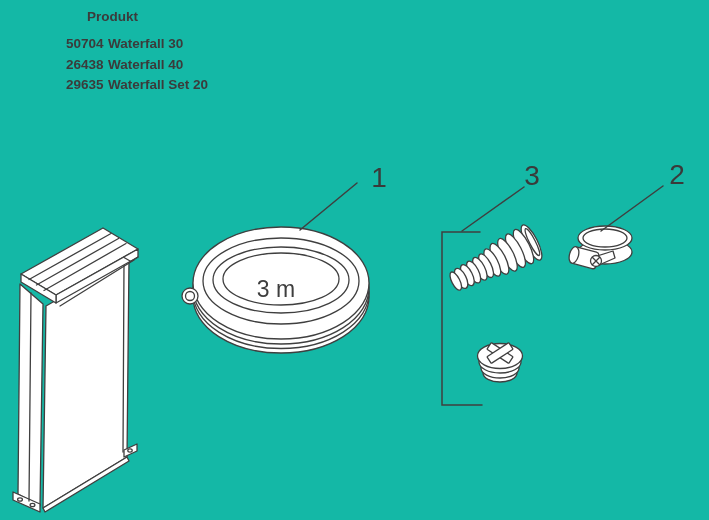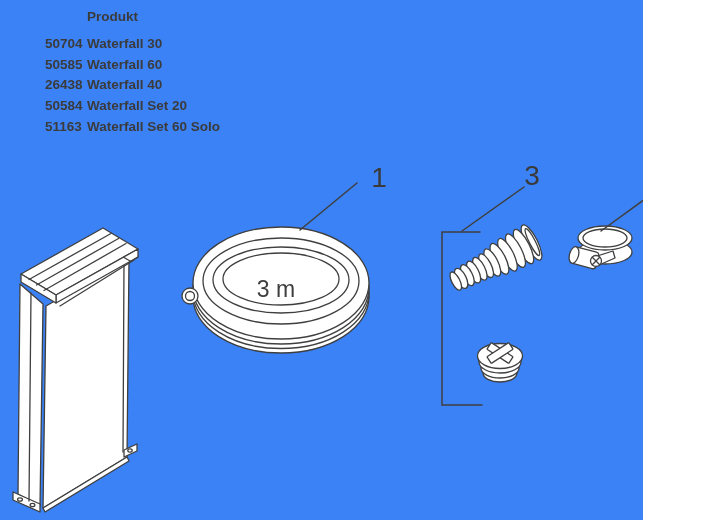--- a/index.html
+++ b/index.html
@@ -1,31 +1,31 @@
 <!DOCTYPE html>
 <html><head>
 <meta charset="utf-8">
 <style>
   html,body{margin:0;padding:0;background:#fff;}
   .page{
     position:relative;
-    width:643px;height:520px;
-    background:#3b82f6;
+    width:709px;height:520px;
+    background:#14b8a6;
     font-family:"Liberation Sans",sans-serif;
     overflow:hidden;
   }
   
   .pt-header{
     position:absolute;left:87px;top:9px;
     font-size:13.5px;font-weight:700;color:#3b3b3b;
   }
   .pt-rows{position:absolute;left:0;top:34px;}
   .pt-row{
     height:20.7px;line-height:20.7px;
-    padding-left:45px;
+    padding-left:66px;
     font-size:13.5px;font-weight:700;color:#3b3b3b;
     white-space:nowrap;
   }
   .pt-code{display:inline-block;width:42px;}
   
   .diagram{position:absolute;left:0;top:0;}
   .ln{fill:none;stroke:#3f3f3f;stroke-width:1.3;stroke-linecap:round;stroke-linejoin:round;}
   .wf{fill:#ffffff;stroke:#3f3f3f;stroke-width:1.3;stroke-linecap:round;stroke-linejoin:round;}
   .callout{fill:none;stroke:#3f3f3f;stroke-width:1.5;stroke-linecap:round;}
   .digit{
@@ -44,30 +44,24 @@
 
 <div class="page">
 
   <section>
     <div class="pt-header">Produkt</div>
     <div class="pt-rows">
       <div class="pt-row">
         <span class="pt-code">50704</span><span class="pt-name">Waterfall 30</span>
       </div>
       <div class="pt-row">
-        <span class="pt-code">50585</span><span class="pt-name">Waterfall 60</span>
-      </div>
-      <div class="pt-row">
         <span class="pt-code">26438</span><span class="pt-name">Waterfall 40</span>
       </div>
       <div class="pt-row">
-        <span class="pt-code">50584</span><span class="pt-name">Waterfall Set 20</span>
-      </div>
-      <div class="pt-row">
-        <span class="pt-code">51163</span><span class="pt-name">Waterfall Set 60 Solo</span>
+        <span class="pt-code">29635</span><span class="pt-name">Waterfall Set 20</span>
       </div>
     </div>
   </section>
 
   <svg class="diagram" width="709" height="520" viewBox="0 0 709 520">
 
     <g>
 
       <path class="wf" d="M20,284 L43,304 L40,506 L18,494 Z"></path>
       <path class="wf" d="M46,306 L129,259 L127,457 L43,508 Z"></path>

